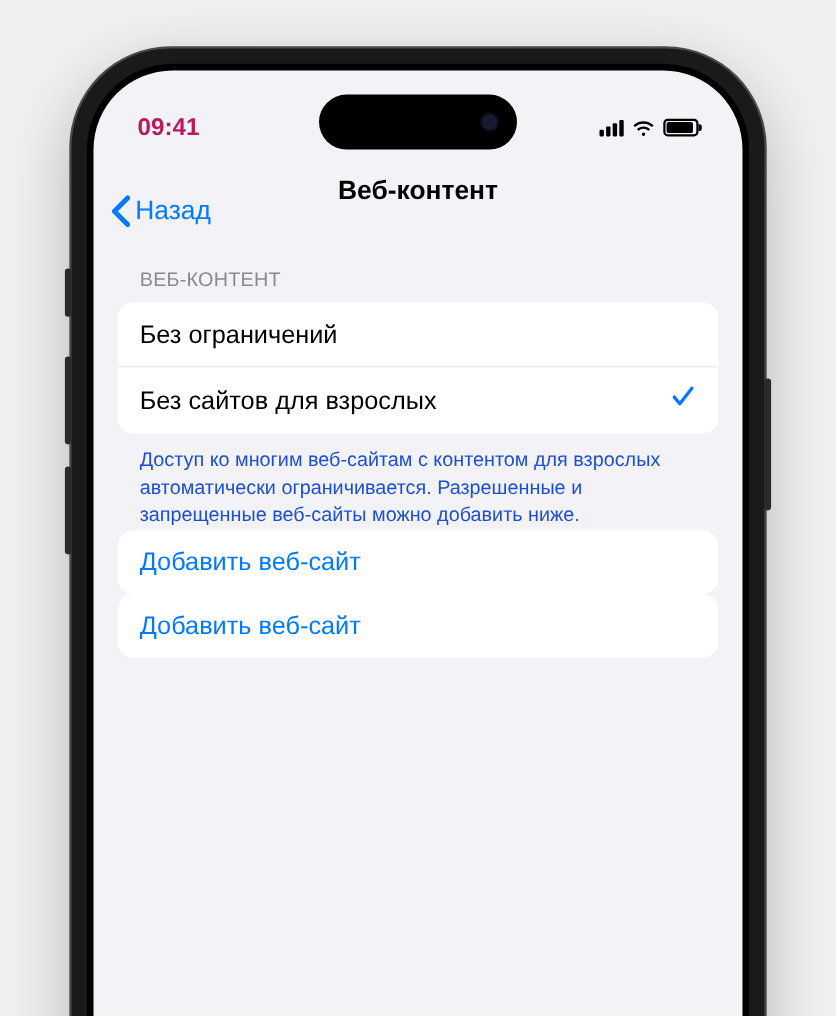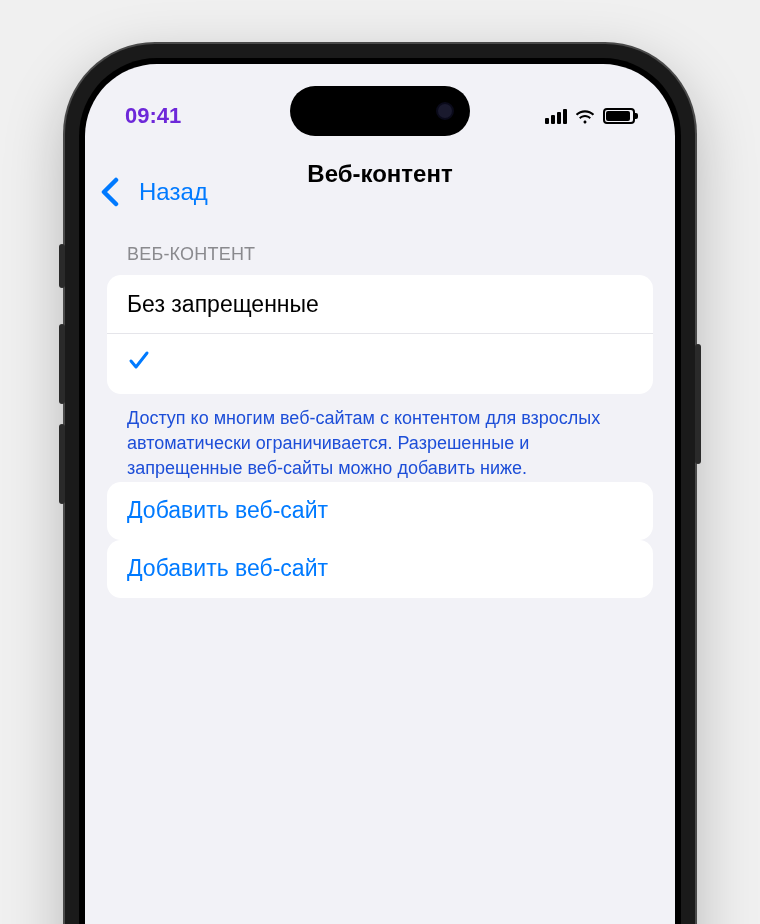--- a/index.html
+++ b/index.html
@@ -73,21 +73,21 @@
     }
     
     .status-bar {
       height: 80px;
       display: flex;
       align-items: center;
       justify-content: space-between;
       padding: 24px 40px 0 40px;
       font-size: 22px;
       font-weight: 600;
-      color: #6d28d9;
+      color: #be185d;
       gap: 36px;
     }
     .status-right {
       display: flex;
       align-items: center;
       gap: 7px;
     }
     .signal-bars {
       display: flex;
       align-items: flex-end;
@@ -138,21 +138,21 @@
       align-items: center;
       justify-content: center;
       position: relative;
       padding: 0 20px;
     }
     .nav-back {
       position: absolute;
       left: 16px;
       display: flex;
       align-items: center;
-      gap: 20px;
+      gap: 4px;
       color: #007aff;
       font-size: 24px;
       cursor: pointer;
       margin-top: 35px;
     }
     .nav-back svg { width: 18px; height: 30px; }
     .nav-title {
       font-size: 24px;
       font-weight: 600;
       color: #000;
@@ -244,23 +244,24 @@
           </svg>
           <span>Назад</span>
         </div>
         <span class="nav-title">Веб-контент</span>
       </div>
 
       <div class="content">
         <div class="section-header">ВЕБ-КОНТЕНТ</div>
         <div class="group">
           <div class="row">
-            <span>Без запрещенные</span>
+            <span>Без ограничений</span>
           </div>
           <div class="row">
+            <span>Без сайтов для взрослых</span>
             <span class="check">
               <svg width="24" height="24" viewBox="0 0 24 24" fill="none">
                   <path d="M4 12l5 6L20 4" stroke="#007aff" stroke-width="3" stroke-linecap="round" stroke-linejoin="round"></path>
                 </svg>
             </span>
           </div>
         </div>
         <div class="footer-text">Доступ ко многим веб-сайтам с контентом для взрослых автоматически ограничивается. Разрешенные и запрещенные веб-сайты можно добавить ниже.</div>
 
         <div class="group">

